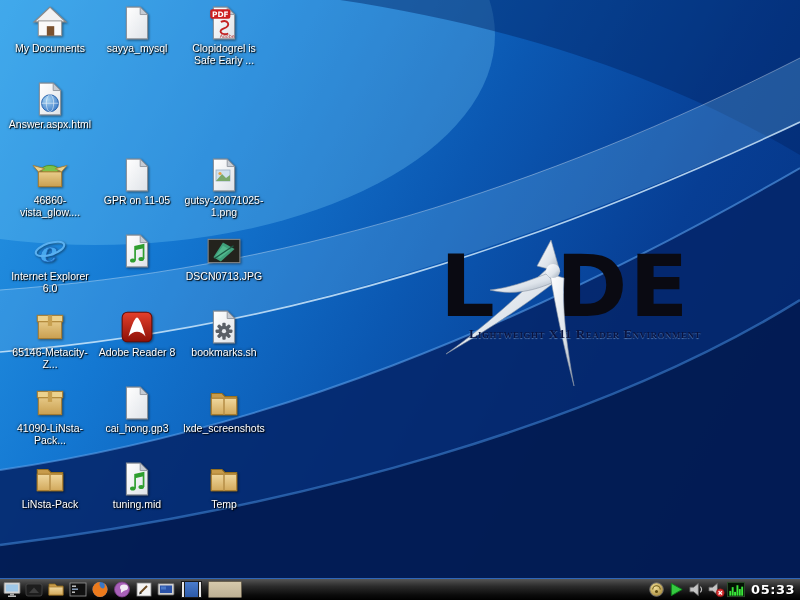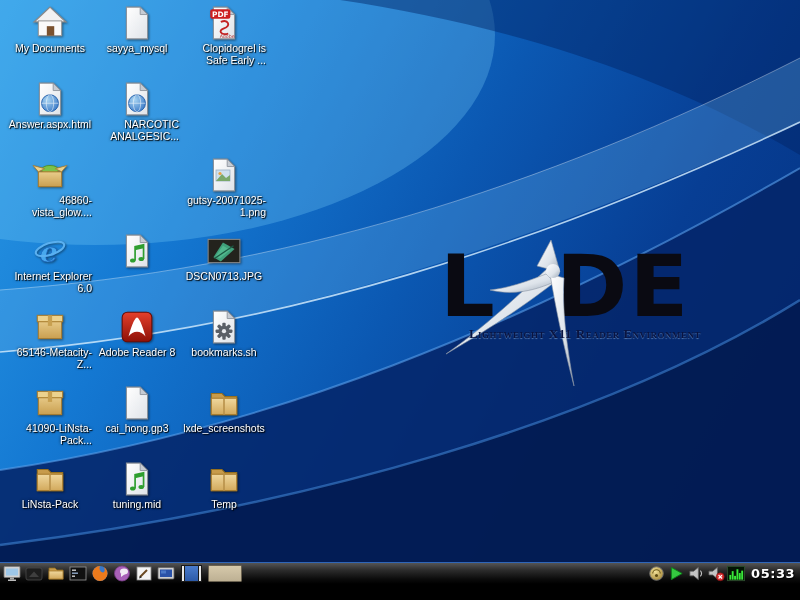--- a/index.html
+++ b/index.html
@@ -14,25 +14,25 @@
   
   #logo{position:absolute;left:438px;top:238px;width:276px;height:160px;}
   #logo .tagline{position:absolute;left:18px;top:88px;width:258px;text-align:center;
     font-family:"Liberation Serif",serif;font-variant:small-caps;font-weight:bold;
     font-size:13px;letter-spacing:.5px;color:#0a1440;text-shadow:0 1px 1px rgba(160,200,240,.5);}
 
   
   .dicon{position:absolute;width:84px;display:flex;flex-direction:column;align-items:center;
     left:calc(var(--c)*87px + 8px);top:calc(var(--r)*76px + 5px);cursor:default;}
   .dicon svg.ig{width:36px;height:36px;flex:none;filter:drop-shadow(1px 1px 1px rgba(0,0,0,.45));}
-  .dlabel{margin-top:1px;max-width:84px;font-size:10.5px;line-height:1.18;color:#fff;text-align:right;
+  .dlabel{margin-top:1px;max-width:84px;font-size:10.5px;line-height:1.18;color:#fff;text-align:center;
     overflow-wrap:anywhere;text-shadow:1px 1px 1px #000,0 0 3px rgba(0,0,0,.85);}
 
   
-  #taskbar{position:absolute;left:0;bottom:16px;width:800px;height:22px;box-sizing:border-box;
+  #taskbar{position:absolute;left:0;bottom:0;width:800px;height:22px;box-sizing:border-box;
     background:linear-gradient(#555 0%,#2b2b2b 35%,#0c0c0c 75%,#000 100%);
     border-top:1px solid #2f66b8;display:flex;align-items:center;padding:0 2px;gap:2px;}
   .tbtn{width:20px;height:19px;display:flex;align-items:center;justify-content:center;flex:none;border-radius:2px;}
   .tbtn svg{width:18px;height:17px;}
   #pager{display:flex;align-items:center;height:17px;margin-left:3px;gap:0;}
   .pg-sep{width:4px;height:17px;background:#e9e9e9;border:1px solid #1a1a1a;box-sizing:border-box;}
   .pg-ws{width:13px;height:17px;background:linear-gradient(#4a7ccc,#2c5aa8);border-top:1px solid #1a1a1a;border-bottom:1px solid #1a1a1a;box-sizing:border-box;}
   #task-button{width:34px;height:17px;margin-left:4px;background:linear-gradient(#d6c9ab,#bdb093);
     border:1px solid #6b6250;box-sizing:border-box;border-radius:1px;}
   #tb-spacer{flex:1;}
@@ -280,32 +280,32 @@
         </svg>
       <div class="dlabel">Answer.aspx.html</div>
     </div>
 
     <div class="dicon" style="--c:2;--r:0">
       <svg class="ig">
           <use href="#sym-pdf"></use>
         </svg>
       <div class="dlabel">Clopidogrel is Safe Early ...</div>
     </div>
-    <div class="dicon" style="--c:1;--r:1">
-      <svg class="ig">
-          <use href="#sym-html"></use>
-        </svg>
-      <div class="dlabel">NARCOTIC ANALGESIC...</div>
-    </div>
 
     <div class="dicon" style="--c:0;--r:2">
       <svg class="ig">
           <use href="#sym-pkgopen"></use>
         </svg>
       <div class="dlabel">46860-vista_glow....</div>
+    </div>
+    <div class="dicon" style="--c:1;--r:2">
+      <svg class="ig">
+          <use href="#sym-doc"></use>
+        </svg>
+      <div class="dlabel">GPR on 11-05</div>
     </div>
     <div class="dicon" style="--c:2;--r:2">
       <svg class="ig">
           <use href="#sym-doc"></use>
         <rect x="10" y="13" width="14" height="11" fill="#cfe0ee" stroke="#9ab0c4" stroke-width=".8"></rect>
         <polygon points="10,24 16,17 20,21 24,18 24,24" fill="#7aa86a"></polygon>
         <circle cx="14" cy="16.5" r="1.6" fill="#e8a040"></circle>
         </svg>
       <div class="dlabel">gutsy-20071025-1.png</div>
     </div>

